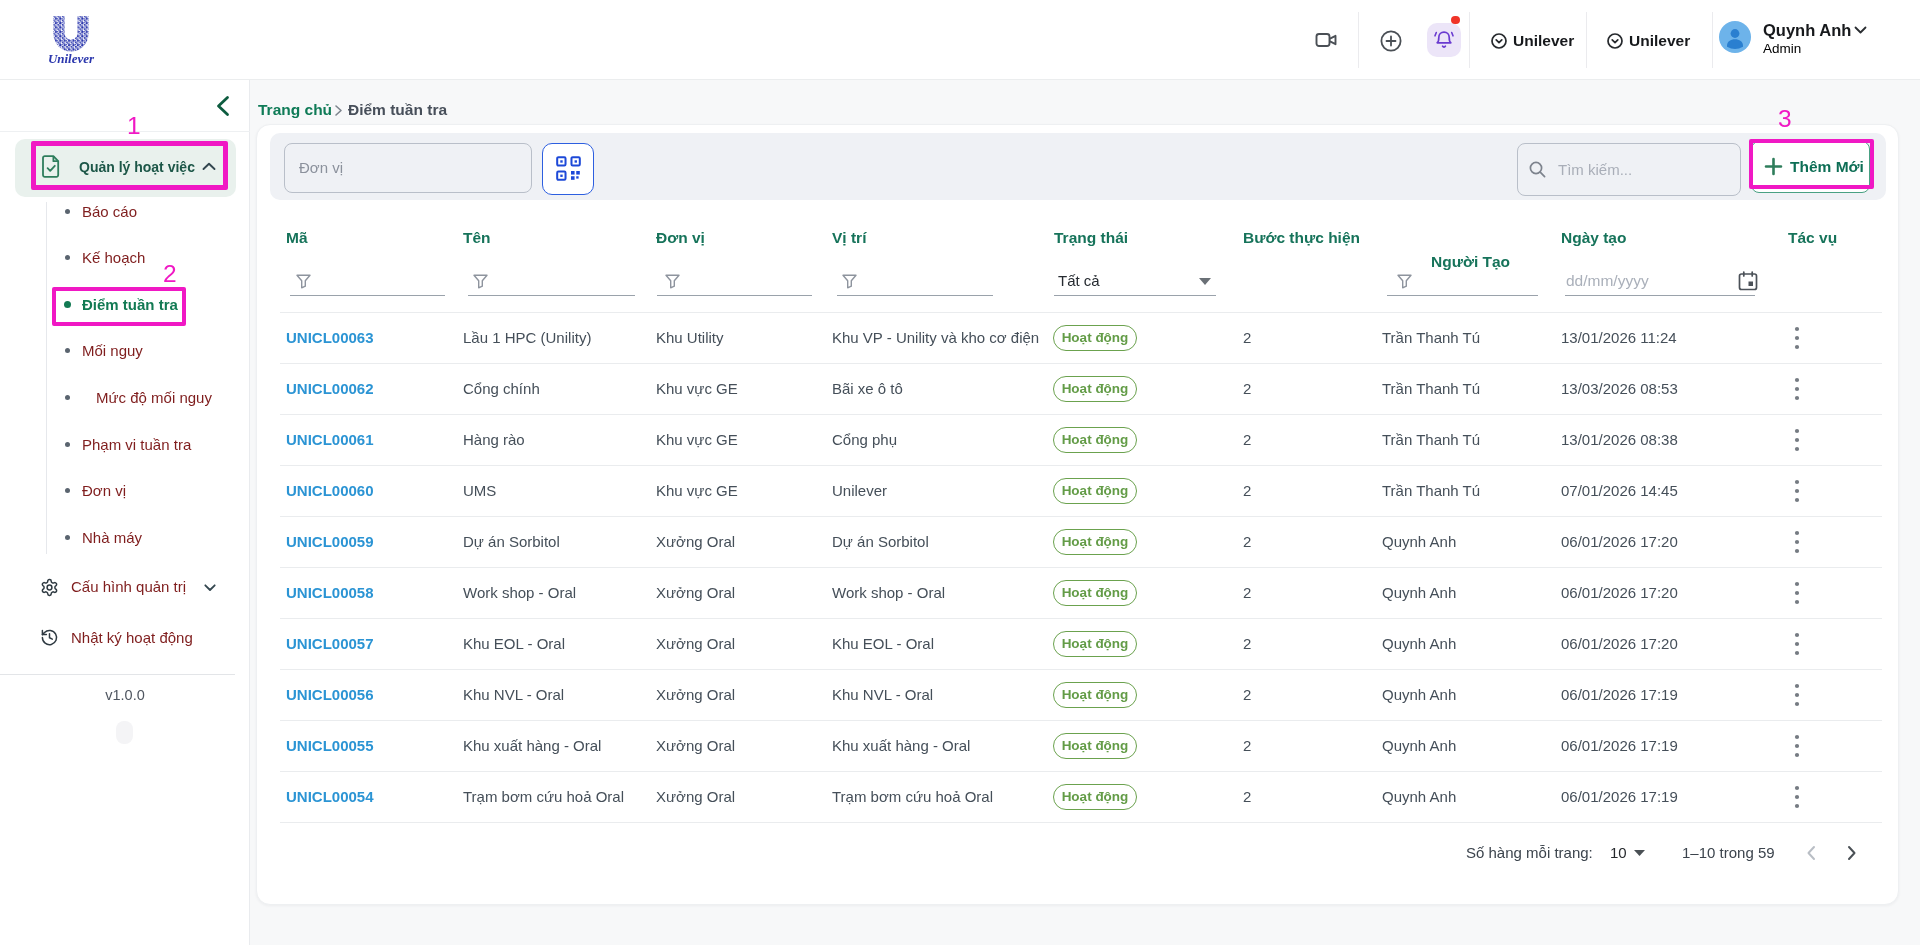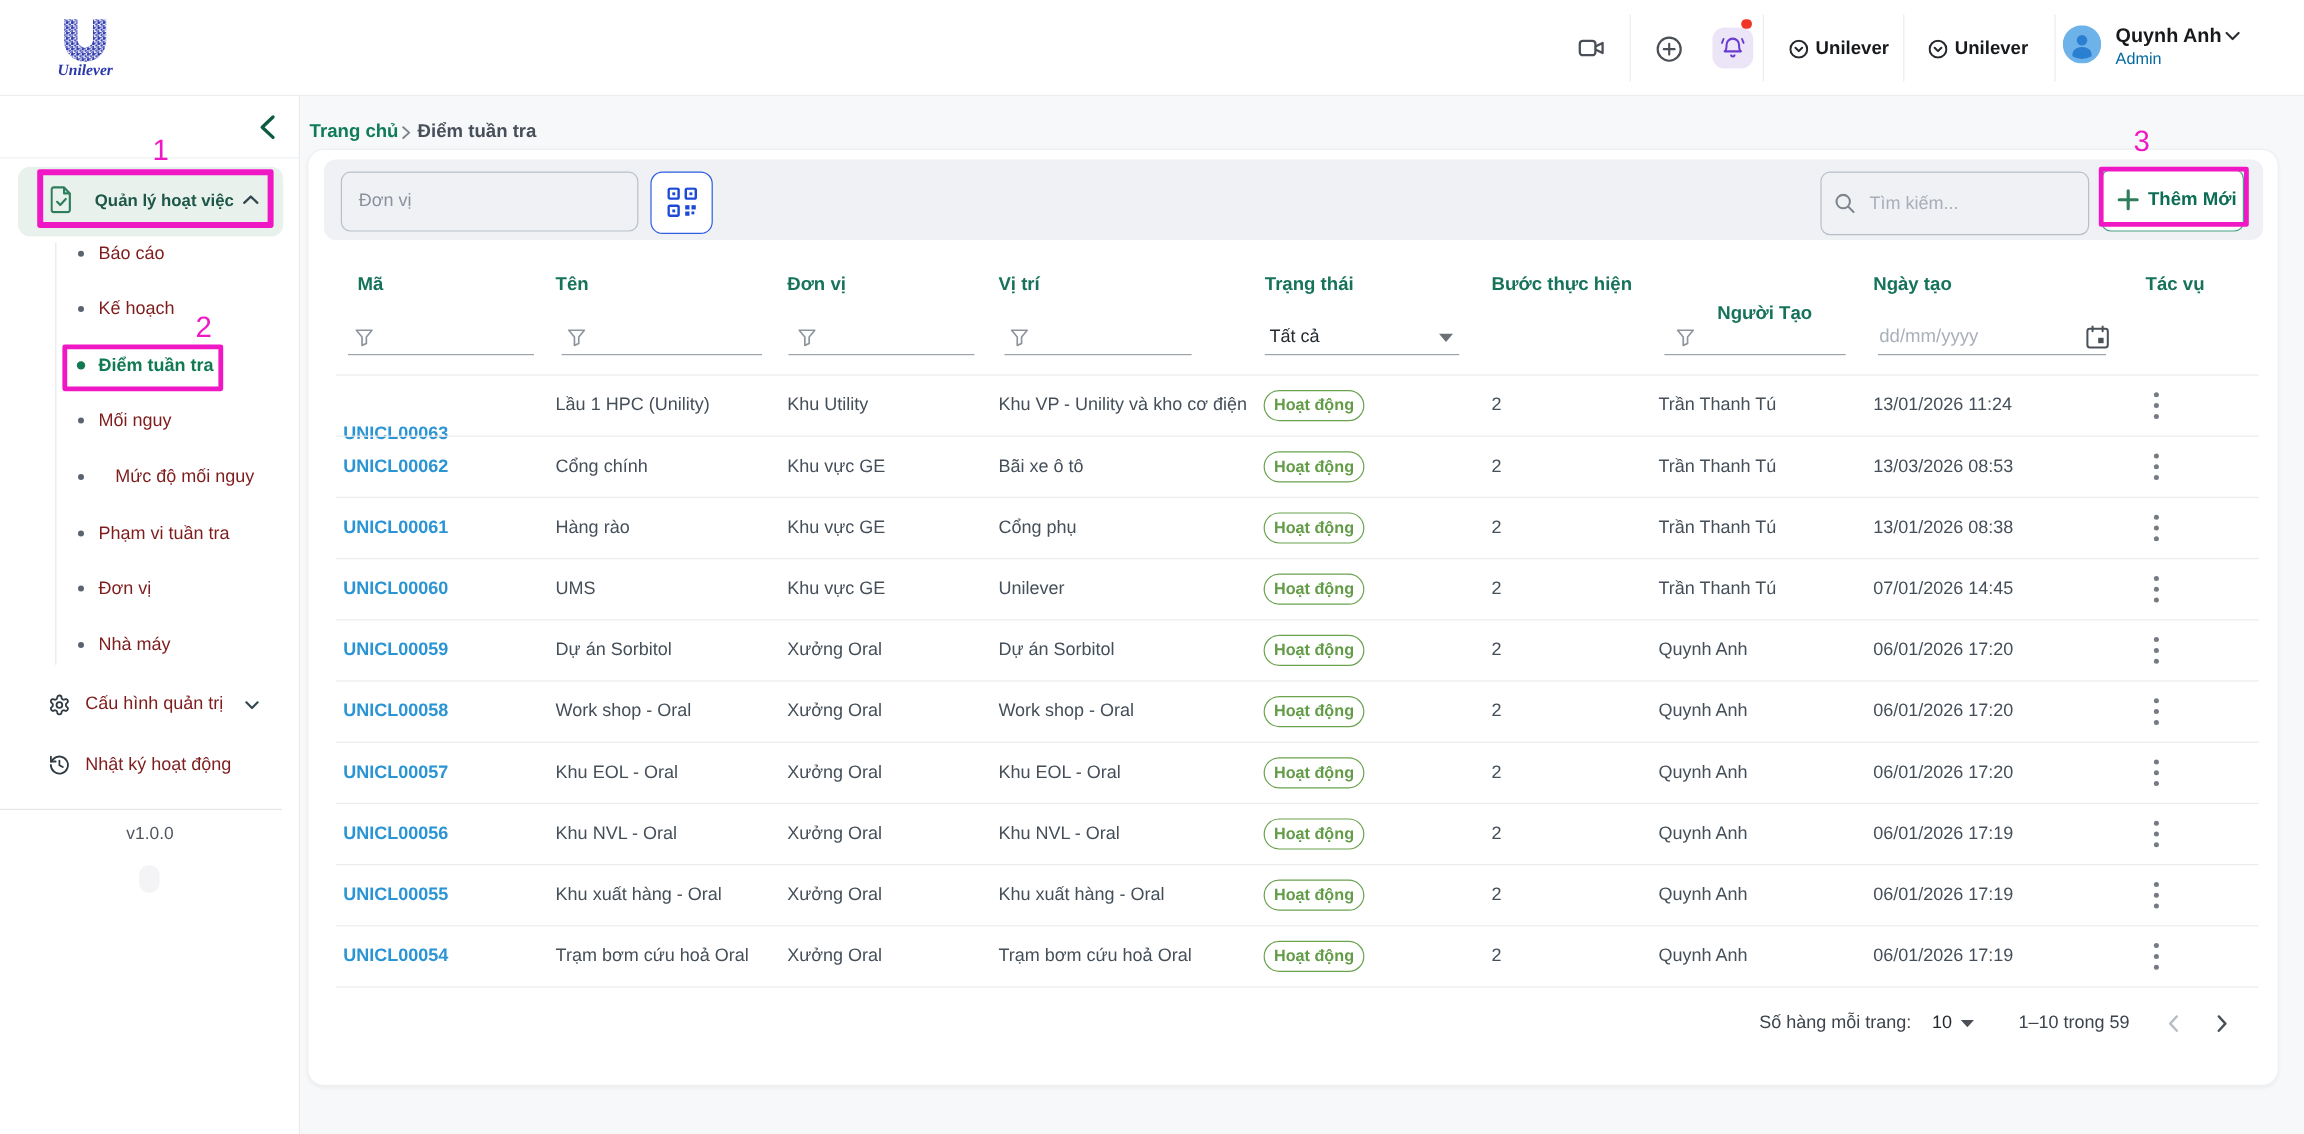--- a/index.html
+++ b/index.html
@@ -72,21 +72,21 @@
 <div class="abs vdiv" style="left:1712px;"></div>
 <svg class="abs" style="left:1719px;top:21px;" width="32" height="32" viewBox="0 0 32 32">
     <circle cx="16" cy="16" r="16" fill="#6db3ea"></circle>
     <circle cx="16" cy="12.5" r="4.4" fill="#2a7fd0"></circle>
     <path d="M8 24.6c0-4 3.6-6.4 8-6.4s8 2.4 8 6.4v1.2a16 16 0 0 1-16 0z" fill="#2a7fd0"></path>
   </svg>
 <div class="abs" style="left:1763px;top:21px;font-size:16.5px;font-weight:bold;color:#17191c;">Quynh Anh</div>
 <svg class="abs" style="left:1854px;top:26px;" width="13" height="9" viewBox="0 0 13 9">
     <path d="M1.5 1.5 6.5 6.5 11.5 1.5" fill="none" stroke="#2a2d31" stroke-width="1.8" stroke-linecap="round" stroke-linejoin="round"></path>
   </svg>
-<div class="abs" style="left:1763px;top:41px;font-size:13.5px;color:#0369a1;">Admin</div>
+<div class="abs" style="left:1763px;top:41px;font-size:13.5px;color:#000000;">Admin</div>
 <div class="abs aside"></div>
 <svg class="abs" style="left:215px;top:95px;" width="15" height="22" viewBox="0 0 15 22">
     <path d="M12.5 2.5 3.5 11 12.5 19.5" fill="none" stroke="#0d5c3f" stroke-width="2.8" stroke-linecap="round" stroke-linejoin="round"></path>
   </svg>
 <div class="abs" style="left:0;top:131px;width:250px;height:1px;background:#eef0f2;"></div>
 <div class="abs" style="left:15px;top:139px;width:221px;height:58px;border-radius:10px;background:#e9f1ed;"></div>
 <svg class="abs" style="left:42px;top:155px;" width="19" height="23" viewBox="0 0 19 23">
     <path d="M2.8 1.2 h8.6 l4.8 5 v13.8 a1.8 1.8 0 0 1 -1.8 1.8 h-11.6 a1.8 1.8 0 0 1 -1.8 -1.8 v-17 a1.8 1.8 0 0 1 1.8 -1.8 z" fill="none" stroke="#2e7d5c" stroke-width="1.8" stroke-linejoin="round"></path>
     <path d="M11.4 1.2 v5 h4.8" fill="none" stroke="#2e7d5c" stroke-width="1.8" stroke-linejoin="round"></path>
     <path d="M5.6 13.2 l2.6 2.6 4.6-5" fill="none" stroke="#2e7d5c" stroke-width="1.8" stroke-linecap="round" stroke-linejoin="round"></path>
@@ -158,21 +158,21 @@
 <svg class="abs" style="left:1529px;top:161px;" width="17" height="17" viewBox="0 0 17 17">
     <circle cx="7" cy="7" r="5.6" fill="none" stroke="#7d838d" stroke-width="1.7"></circle>
     <path d="M11.2 11.2 15.6 15.6" stroke="#7d838d" stroke-width="1.7" stroke-linecap="round"></path>
   </svg>
 <div class="abs" style="left:1558px;top:161px;font-size:15px;color:#a9aeb8;">Tìm kiếm...</div>
 <div class="abs" style="left:1751px;top:141px;width:119px;height:52px;background:#fff;border:1px solid #49a183;border-radius:8px;"></div>
 <svg class="abs" style="left:1764px;top:157px;" width="19" height="19" viewBox="0 0 19 19">
     <path d="M9.5 2v15M2 9.5h15" stroke="#2e7d5b" stroke-width="2.6" stroke-linecap="round"></path>
   </svg>
 <div class="abs" style="left:1790px;top:158px;font-size:15.5px;font-weight:bold;color:#0d6e55;">Thêm Mới</div>
-<div class="abs th" style="left:298px;top:229px;">Mã</div>
+<div class="abs th" style="left:286px;top:229px;">Mã</div>
 <div class="abs th" style="left:463px;top:229px;">Tên</div>
 <div class="abs th" style="left:656px;top:229px;">Đơn vị</div>
 <div class="abs th" style="left:832px;top:229px;">Vị trí</div>
 <div class="abs th" style="left:1054px;top:229px;">Trạng thái</div>
 <div class="abs th" style="left:1243px;top:229px;">Bước thực hiện</div>
 <div class="abs th" style="left:1431px;top:229px;margin-top:24px;">Người Tạo</div>
 <div class="abs th" style="left:1561px;top:229px;">Ngày tạo</div>
 <div class="abs th" style="left:1788px;top:229px;">Tác vụ</div>
 <svg class="abs" style="left:296px;top:274px;" width="15" height="15" viewBox="0 0 15 15">
     <path d="M1 1.2 H14 L9.3 6.8 V12.2 L5.7 13.8 V6.8 Z" fill="none" stroke="#8e949e" stroke-width="1.4" stroke-linejoin="round"></path>
@@ -200,21 +200,21 @@
 <svg class="abs" style="left:1199px;top:278px;" width="12" height="7" viewBox="0 0 12 7">
     <path d="M0 0 H12 L6 7 Z" fill="#6a7076"></path>
   </svg>
 <div class="abs" style="left:1566px;top:272px;font-size:15.5px;color:#aab0ba;">dd/mm/yyyy</div>
 <svg class="abs" style="left:1738px;top:271px;" width="20" height="20" viewBox="0 0 20 20">
     <rect x="1.5" y="3" width="17" height="15.5" rx="2" fill="none" stroke="#4b5158" stroke-width="1.7"></rect>
     <path d="M5.8 1v4M14.2 1v4" stroke="#4b5158" stroke-width="1.7" stroke-linecap="round"></path>
     <rect x="10.5" y="10.5" width="4.5" height="4.5" fill="#4b5158"></rect>
   </svg>
 <div class="abs rowline" style="top:312.0px;"></div>
-<div class="abs code" style="left:286px;top:328.5px;margin-top:24px;">UNICL00063</div>
+<div class="abs code" style="left:286px;top:328.5px;">UNICL00063</div>
 <div class="abs cell" style="left:463px;top:328.5px;">Lầu 1 HPC (Unility)</div>
 <div class="abs cell" style="left:656px;top:328.5px;">Khu Utility</div>
 <div class="abs cell" style="left:832px;top:328.5px;">Khu VP - Unility và kho cơ điện</div>
 <div class="abs pill" style="left:1053px;top:324.5px;">Hoạt động</div>
 <div class="abs cell" style="left:1243px;top:328.5px;">2</div>
 <div class="abs cell" style="left:1382px;top:328.5px;">Trần Thanh Tú</div>
 <div class="abs cell" style="left:1561px;top:328.5px;">13/01/2026 11:24</div>
 <svg class="abs" style="left:1794px;top:325.5px;" width="6" height="24" viewBox="0 0 6 24">
     <circle cx="3" cy="3" r="2.1" fill="#757b82"></circle>
     <circle cx="3" cy="12" r="2.1" fill="#757b82"></circle>

